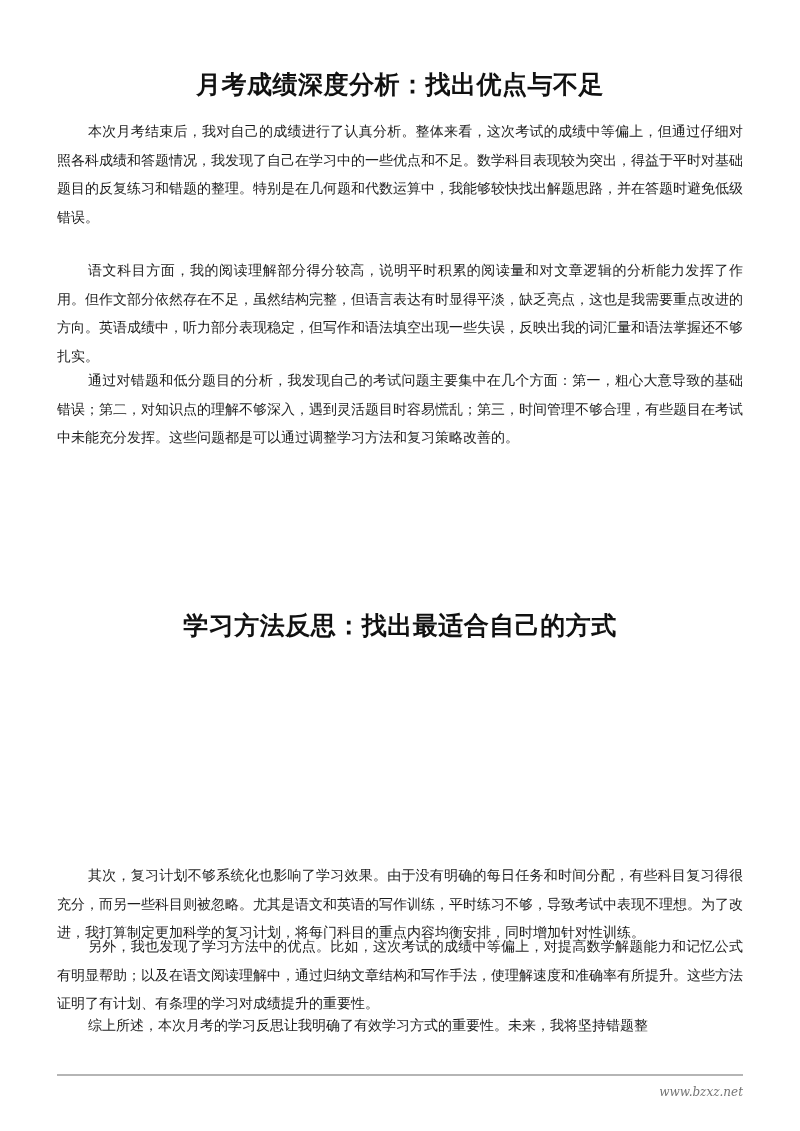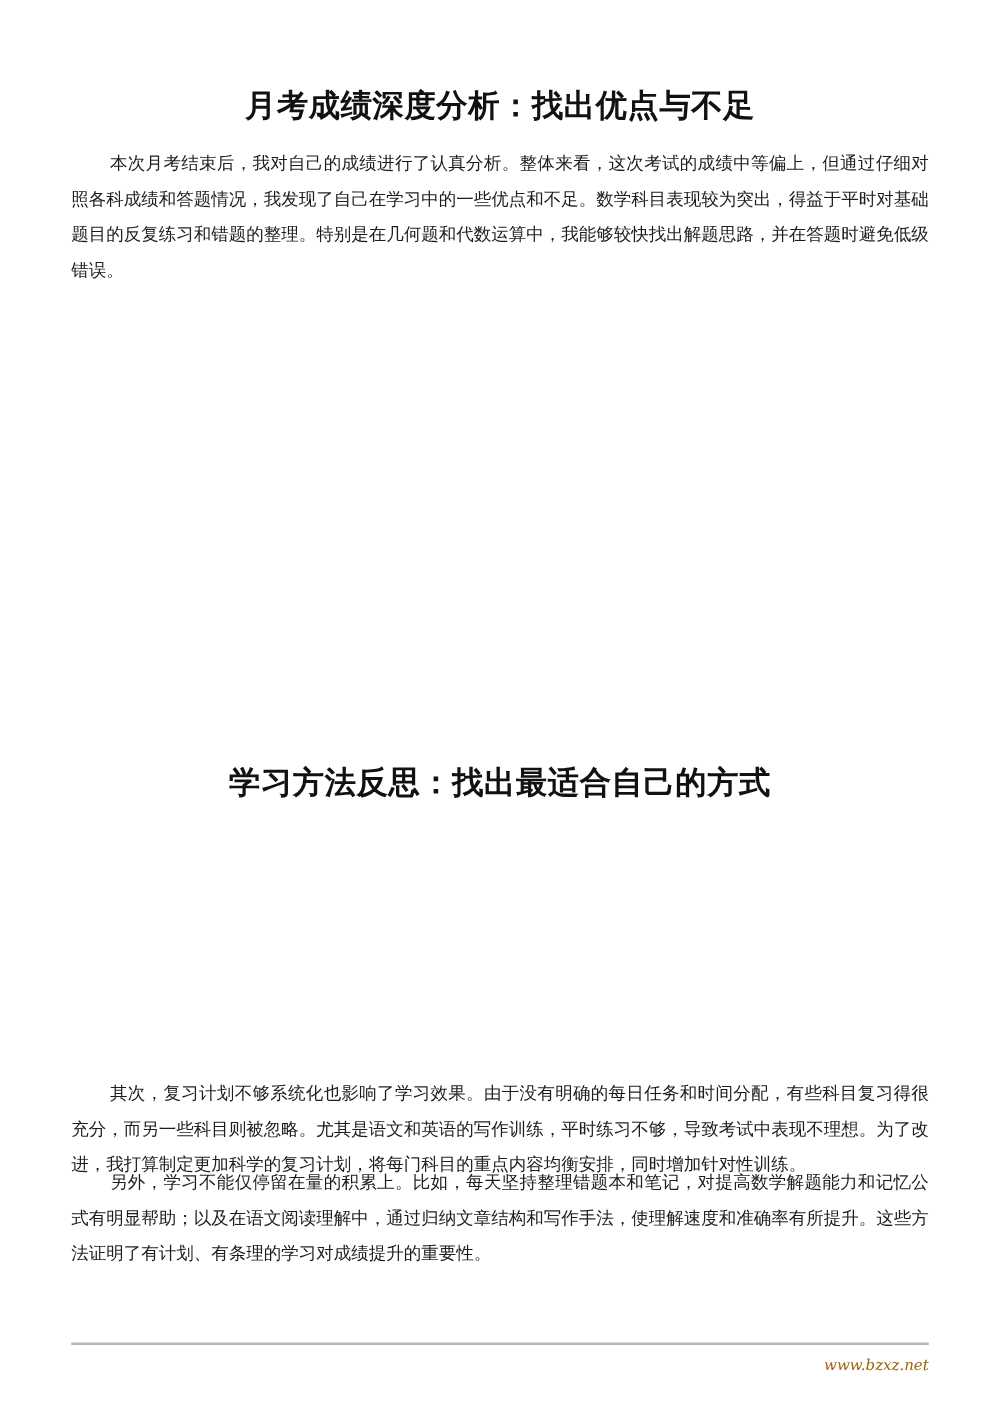--- a/index.html
+++ b/index.html
@@ -14,29 +14,32 @@
     .p3 { top: 366px; }
     .p4 { top: 474px; }
     .p5 { top: 657px; }
     .p6 { top: 736px; }
     .p7 { top: 824px; margin-top: 37px; }
     .p8 { top: 932px; }
     .p9 { top: 1011px; }
     .watermark { position: absolute; left: 385px; top: 985px; font-family: "DejaVu Sans", "Liberation Sans", sans-serif; font-weight: bold; font-size: 64px; color: #e9e9e9; letter-spacing: 2px; z-index: 0; }
     .para, .title { z-index: 1; }
     .footer-rule { position: absolute; left: 57px; top: 1074px; width: 686px; height: 2px; background: #b5b5b5; }
-    .footer-url { position: absolute; right: 57px; top: 1085px; font-family: "DejaVu Serif", "Liberation Serif", serif; font-style: italic; font-size: 12px; color: #a16207; }
+    .footer-url { position: absolute; right: 57px; top: 1085px; font-family: "DejaVu Serif", "Liberation Serif", serif; font-style: italic; font-size: 12px; color: #737373; }
   </style>
 </head>
 <body>
 
 <div class="page">
 
   <h1 class="title title1" style="margin:0">月考成绩深度分析：找出优点与不足</h1>
   <p class="para p1">本次月考结束后，我对自己的成绩进行了认真分析。整体来看，这次考试的成绩中等偏上，但通过仔细对照各科成绩和答题情况，我发现了自己在学习中的一些优点和不足。数学科目表现较为突出，得益于平时对基础题目的反复练习和错题的整理。特别是在几何题和代数运算中，我能够较快找出解题思路，并在答题时避免低级错误。</p>
+  <p class="para p2">语文科目方面，我的阅读理解部分得分较高，说明平时积累的阅读量和对文章逻辑的分析能力发挥了作用。但作文部分依然存在不足，虽然结构完整，但语言表达有时显得平淡，缺乏亮点，这也是我需要重点改进的方向。英语成绩中，听力部分表现稳定，但写作和语法填空出现一些失误，反映出我的词汇量和语法掌握还不够扎实。</p>
+  <p class="para p3">通过对错题和低分题目的分析，我发现自己的考试问题主要集中在几个方面：第一，粗心大意导致的基础错误；第二，对知识点的理解不够深入，遇到灵活题目时容易慌乱；第三，时间管理不够合理，有些题目在考试中未能充分发挥。这些问题都是可以通过调整学习方法和复习策略改善的。</p>
 
   <h1 class="title title2" style="margin:0">学习方法反思：找出最适合自己的方式</h1>
   <p class="para p7">其次，复习计划不够系统化也影响了学习效果。由于没有明确的每日任务和时间分配，有些科目复习得很充分，而另一些科目则被忽略。尤其是语文和英语的写作训练，平时练习不够，导致考试中表现不理想。为了改进，我打算制定更加科学的复习计划，将每门科目的重点内容均衡安排，同时增加针对性训练。</p>
-  <p class="para p8">另外，学习不能仅停留在量的积累上。比如，每天坚持整理错题本和笔记，对提高数学解题能力和记忆公式有明显帮助；以及在语文阅读理解中，通过归纳文章结构和写作手法，使理解速度和准确率有所提升。这些方法证明了有计划、有条理的学习对成绩提升的重要性。</p>
+  <p class="para p8">另外，我也发现了学习方法中的优点。比如，这次考试的成绩中等偏上，对提高数学解题能力和记忆公式有明显帮助；以及在语文阅读理解中，通过归纳文章结构和写作手法，使理解速度和准确率有所提升。这些方法证明了有计划、有条理的学习对成绩提升的重要性。</p>
+  <p class="para p9">综上所述，本次月考的学习反思让我明确了有效学习方式的重要性。未来，我将坚持错题整</p>
 
   <div class="footer-rule"></div>
   <div class="footer-url">www.bzxz.net</div>
 </div>
 
 </body></html>

